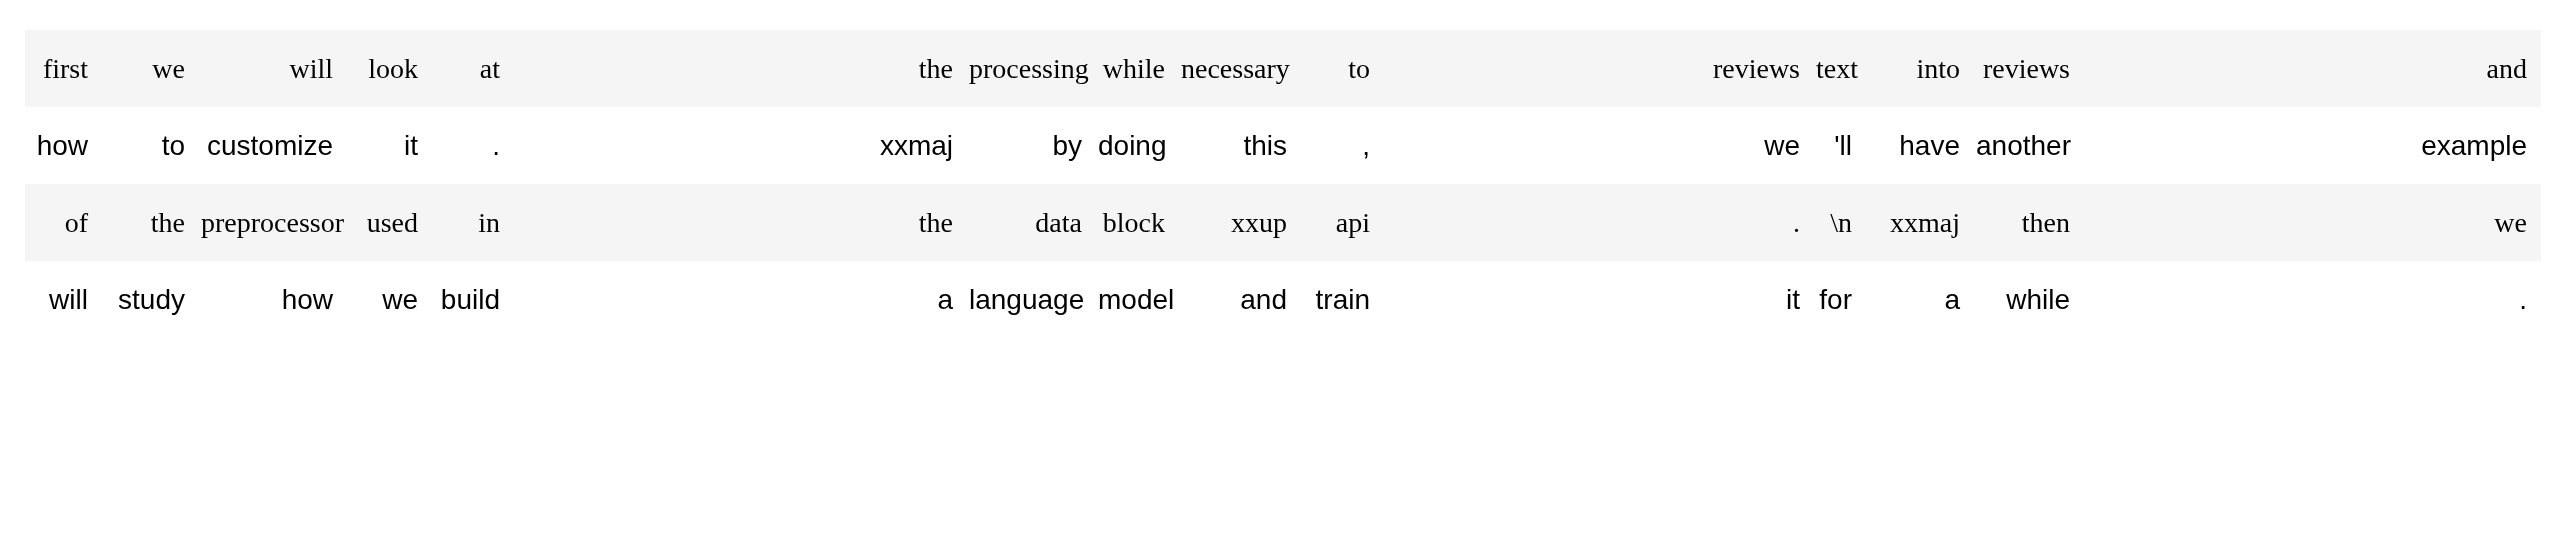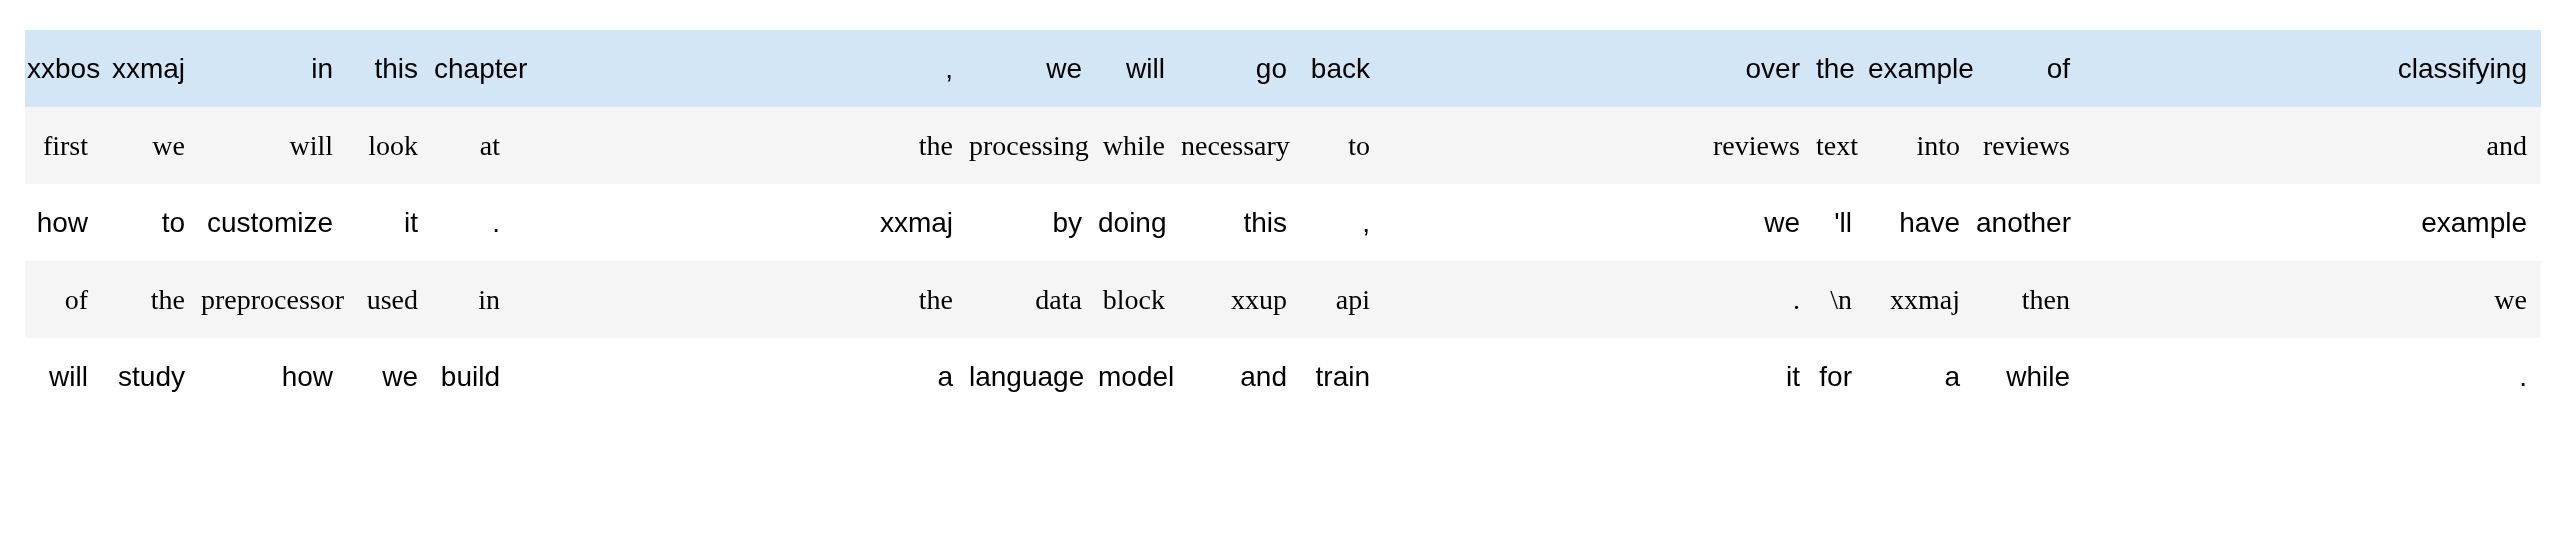--- a/index.html
+++ b/index.html
@@ -65,37 +65,20 @@
         <col style="width: 83px;">
         <col style="width: 122px;">
         <col style="width: 83px;">
         <col style="width: 430px;">
         <col style="width: 52px;">
         <col style="width: 108px;">
         <col style="width: 110px;">
         <col style="width: 457px;">
       </colgroup>
     <tbody>
-        <tr class="highlight">
-          <td>xxbos</td>
-          <td>xxmaj</td>
-          <td>in</td>
-          <td>this</td>
-          <td>chapter</td>
-          <td>,</td>
-          <td>we</td>
-          <td>will</td>
-          <td>go</td>
-          <td>back</td>
-          <td>over</td>
-          <td>the</td>
-          <td>example</td>
-          <td>of</td>
-          <td>classifying</td>
-        </tr>
         <tr class="stripe">
           <td>first</td>
           <td>we</td>
           <td>will</td>
           <td>look</td>
           <td>at</td>
           <td>the</td>
           <td>processing</td>
           <td>while</td>
           <td>necessary</td>

